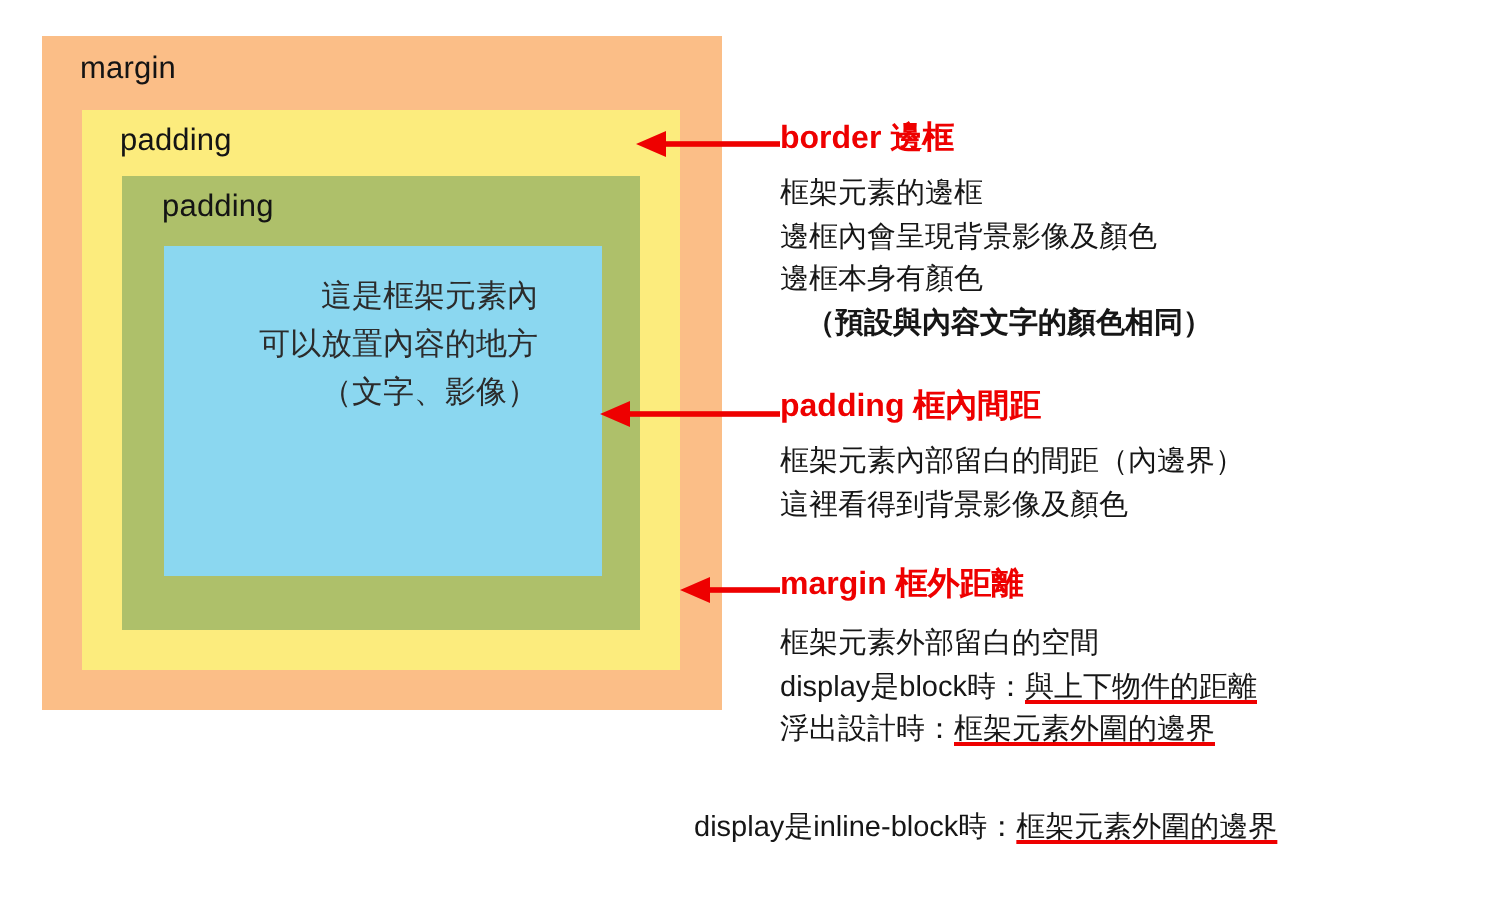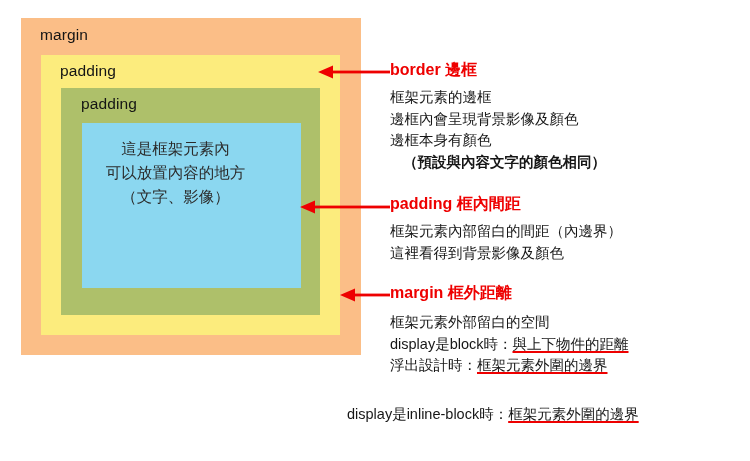--- a/index.html
+++ b/index.html
@@ -63,21 +63,21 @@
   #margin-label  { left: 19px; top: 8px;  }
   #border-label  { left: 19px; top: 7px;  }
   #padding-label { left: 20px; top: 7px;  }
 
   
   #content-text {
     position: absolute;
     left: 0;
     top: 14px;
     width: 187px;
-    text-align: center;
+    text-align: right;
   }
   .content-line {
     font-size: 15.5px;
     line-height: 24px;
     color: #2b2b2b;
     white-space: nowrap;
   }
   .content-line.bold {
     font-weight: bold;
     color: #0d0d0d;

